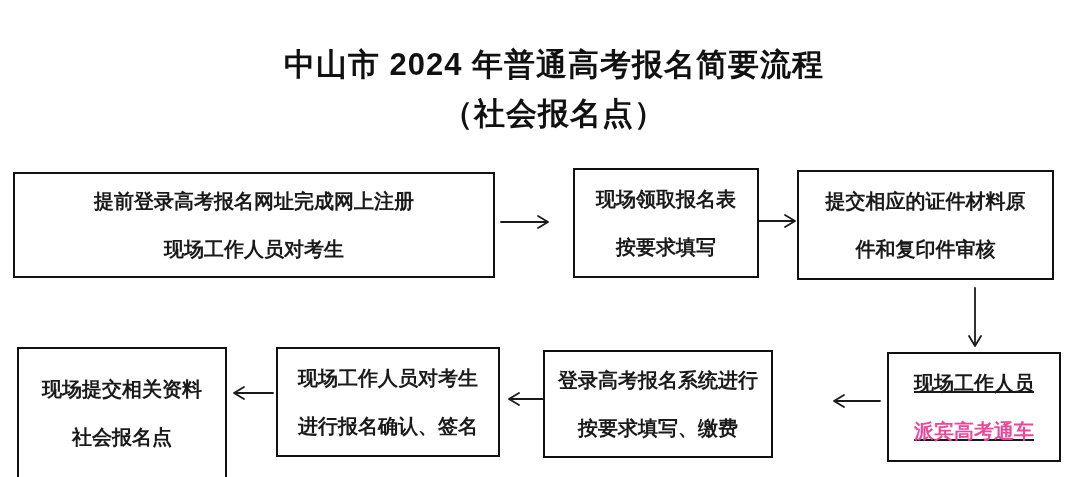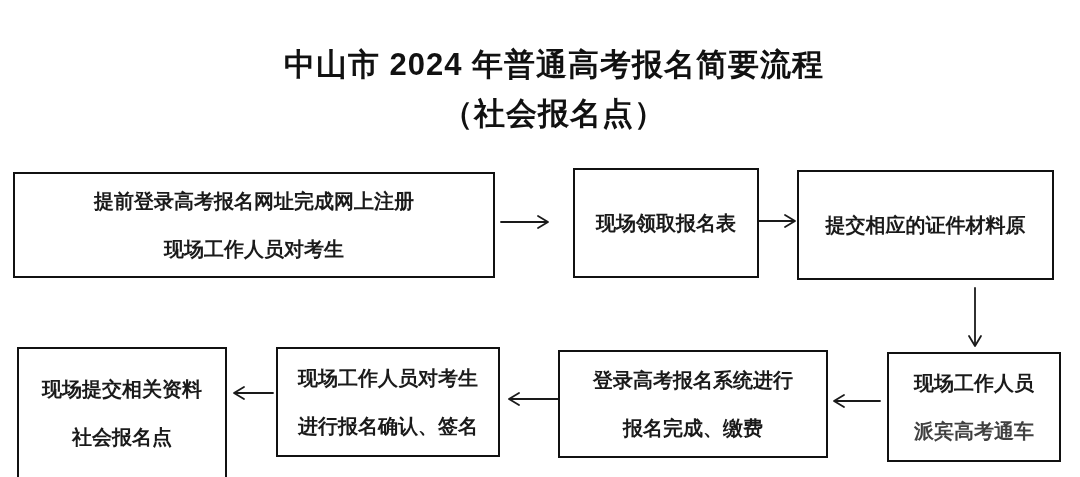--- a/index.html
+++ b/index.html
@@ -40,26 +40,26 @@
     justify-content: center;
     gap: 26px;
     text-align: center;
     font-weight: 700;
     font-size: 20px;
     line-height: 22px;
     box-sizing: border-box;
     padding: 4px 5px;
   }
   .box span { display: block; white-space: nowrap; }
-  .watermark { color: #404040; }
+  .watermark { color: #ec4899; }
   #box-step-1 { left: 13px;  top: 172px; width: 482px; height: 106px; }
   #box-step-2 { left: 550px; top: 168px; width: 186px; height: 110px; margin-left: 23px; }
   #box-step-3 { left: 797px; top: 170px; width: 257px; height: 110px; }
-  #box-step-4 { left: 887px; top: 352px; width: 174px; height: 110px; }
-  #box-step-5 { left: 558px; top: 350px; width: 270px; height: 108px; }
+  #box-step-4 { left: 887px; top: 352px; width: 174px; height: 110px; text-decoration: underline; }
+  #box-step-5 { left: 543px; top: 350px; width: 230px; height: 108px; }
   #box-step-6 { left: 276px; top: 347px; width: 224px; height: 110px; align-items: center; }
   #box-step-7 { left: 17px;  top: 347px; width: 210px; height: 132px; }
   #arrow-layer {
     position: absolute;
     left: 0; top: 0;
     width: 1080px;
     height: 477px;
     pointer-events: none;
   }
   #arrow-layer path, #arrow-layer line {
@@ -107,34 +107,36 @@
     </g>
   </svg>
 
   <div class="box" id="box-step-1">
     <span>提前登录高考报名网址完成网上注册</span>
     <span>现场工作人员对考生</span>
   </div>
 
   <div class="box" id="box-step-2">
     <span>现场领取报名表</span>
+    <span>按要求填写</span>
   </div>
 
   <div class="box" id="box-step-3">
     <span>提交相应的证件材料原</span>
+    <span>件和复印件审核</span>
   </div>
 
   <div class="box" id="box-step-4">
     <span>现场工作人员</span>
     <span class="watermark">派宾高考通车</span>
   </div>
 
   <div class="box" id="box-step-5">
     <span>登录高考报名系统进行</span>
-    <span>报名完成、缴费</span>
+    <span>按要求填写、缴费</span>
   </div>
 
   <div class="box" id="box-step-6">
     <span>现场工作人员对考生</span>
     <span>进行报名确认、签名</span>
   </div>
 
   <div class="box" id="box-step-7">
     <span>现场提交相关资料</span>
     <span>社会报名点</span>

